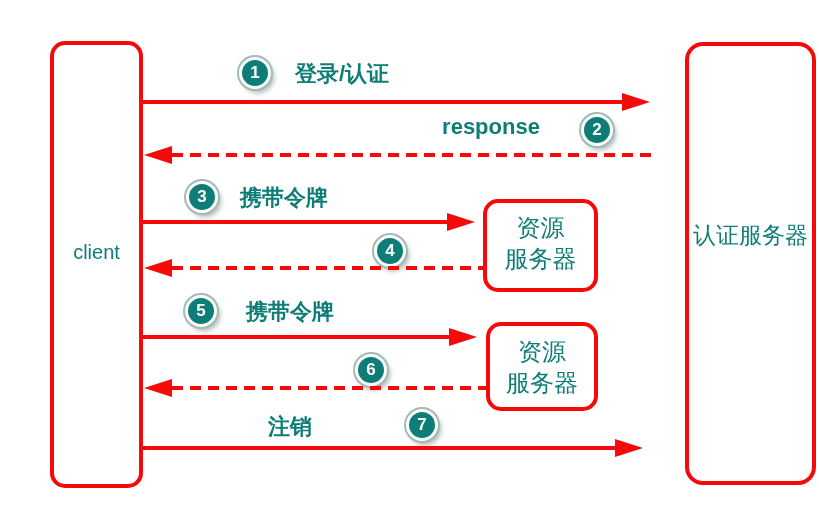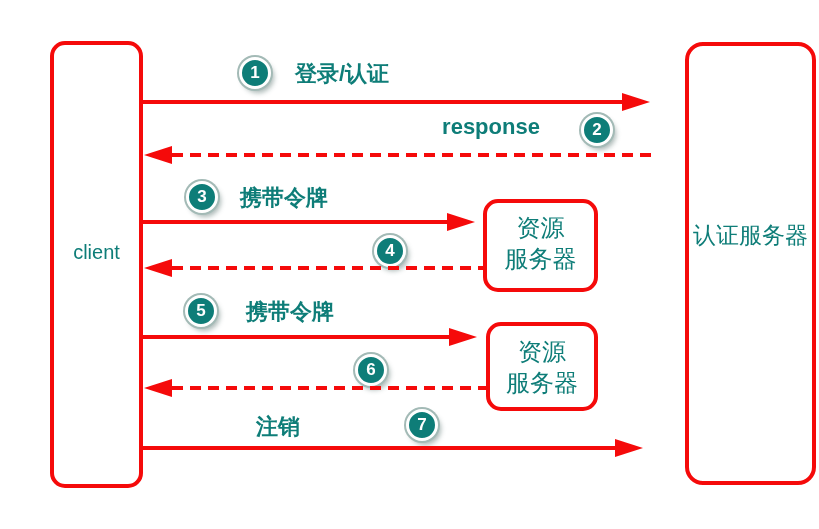--- a/index.html
+++ b/index.html
@@ -119,20 +119,20 @@
   <div class="msg" style="left:290px;top:297px">携带令牌</div>
   <div class="line" style="left:143px;top:335px;width:306px"></div>
   <div class="head right" style="left:449px;top:328px"></div>
 
   <div class="badge" style="left:355px;top:354px">
     <span>6</span>
   </div>
   <div class="head left" style="left:144px;top:379px"></div>
   <div class="line dashed" style="left:172px;top:386px;width:314px"></div>
 
-  <div class="msg" style="left:278px;top:412px">注销</div>
+  <div class="msg" style="left:290px;top:412px">注销</div>
   <div class="badge" style="left:406px;top:409px">
     <span>7</span>
   </div>
   <div class="line" style="left:143px;top:446px;width:473px"></div>
   <div class="head right" style="left:615px;top:439px"></div>
 
 </div>
 
 </body></html>

